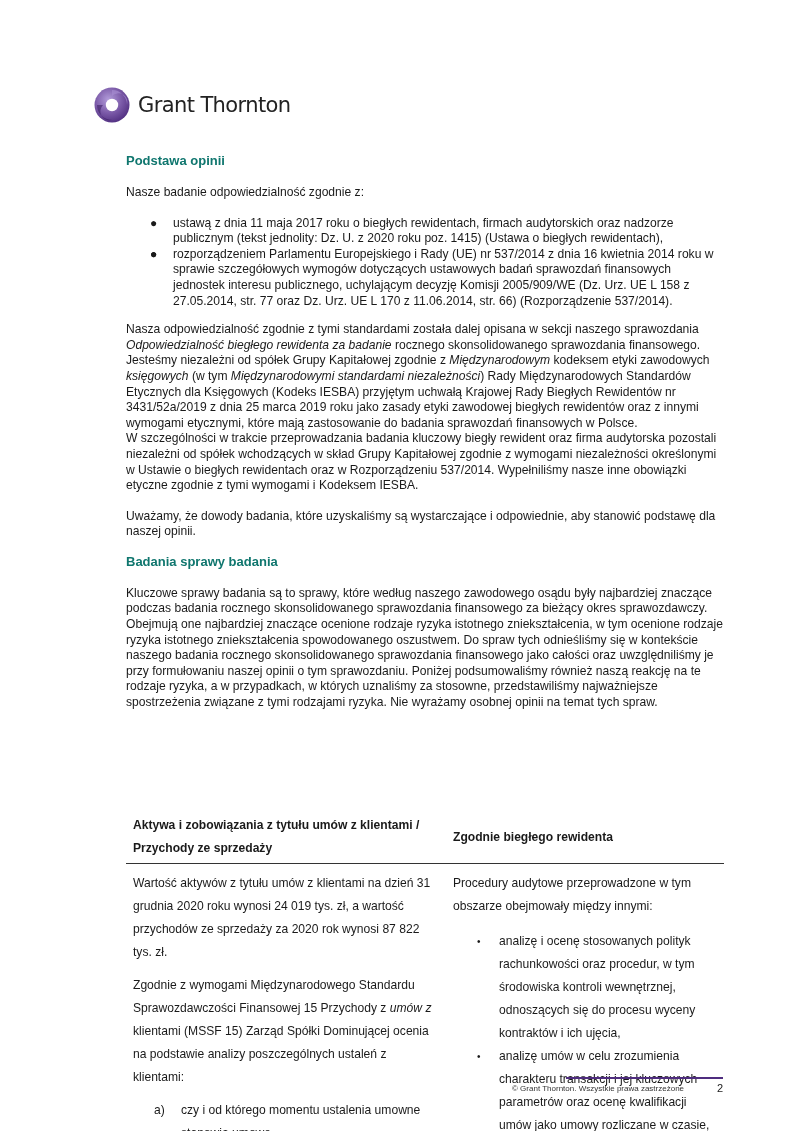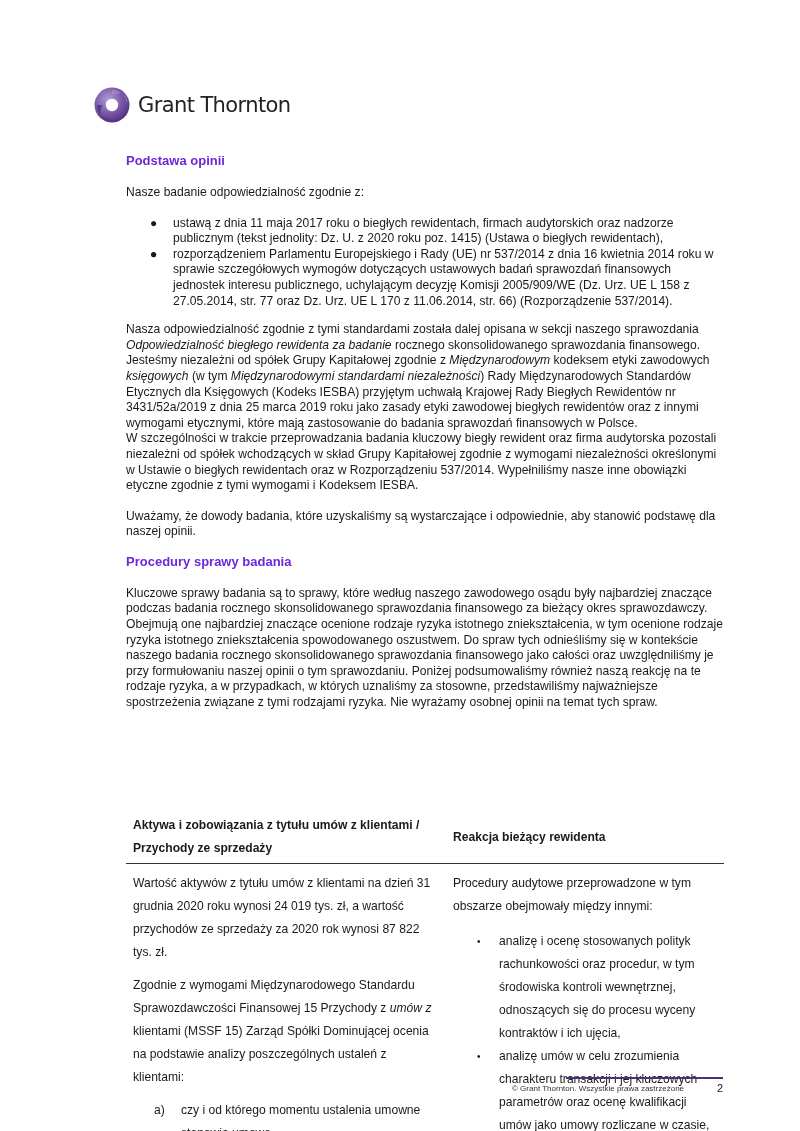--- a/index.html
+++ b/index.html
@@ -37,21 +37,21 @@
     }
     .page {
       position: absolute;
       left: 126px;
       top: 150px;
       width: 600px;
       font-size: 12.1px;
       line-height: 15.6px;
     }
     .heading {
-      color: #6d28d9;
+      color: #0f766e;
       font-size: 13px;
       margin: 2px 0 0 0;
       line-height: 18px;
     }
     p {
       margin: 0;
     }
     .intro { margin-top: 15px; }
     ul.bullets {
       list-style: none;
@@ -194,29 +194,29 @@
       <span>Nasza odpowiedzialność zgodnie z tymi standardami została dalej opisana w sekcji naszego sprawozdania </span><em>Odpowiedzialność biegłego rewidenta za badanie</em><span> rocznego skonsolidowanego sprawozdania finansowego.</span>
     </p>
     <p>
       <span>Jesteśmy niezależni od spółek Grupy Kapitałowej zgodnie z </span><em>Międzynarodowym</em><span> kodeksem etyki zawodowych </span><em>księgowych</em><span> (w tym </span><em>Międzynarodowymi standardami niezależności</em><span>) Rady Międzynarodowych Standardów Etycznych dla Księgowych (Kodeks IESBA) przyjętym uchwałą Krajowej Rady Biegłych Rewidentów nr 3431/52a/2019 z dnia 25 marca 2019 roku jako zasady etyki zawodowej biegłych rewidentów oraz z innymi wymogami etycznymi, które mają zastosowanie do badania sprawozdań finansowych w Polsce.</span>
     </p>
     <p>W szczególności w trakcie przeprowadzania badania kluczowy biegły rewident oraz firma audytorska pozostali niezależni od spółek wchodzących w skład Grupy Kapitałowej  zgodnie z wymogami niezależności określonymi w Ustawie o biegłych rewidentach oraz w Rozporządzeniu 537/2014. Wypełniliśmy nasze inne obowiązki etyczne zgodnie z tymi wymogami i Kodeksem IESBA.</p>
   </div>
 
   <p class="para-block2">Uważamy, że dowody badania, które uzyskaliśmy są wystarczające i odpowiednie, aby stanowić podstawę dla naszej opinii.</p>
 
-  <h2 class="heading heading2">Procedury sprawy badania</h2>
+  <h2 class="heading heading2">Badania sprawy badania</h2>
   <p class="kluczowe-para">Kluczowe sprawy badania są to sprawy, które według naszego zawodowego osądu były najbardziej znaczące podczas badania rocznego skonsolidowanego sprawozdania finansowego za bieżący okres sprawozdawczy. Obejmują one najbardziej znaczące ocenione rodzaje ryzyka istotnego zniekształcenia, w tym ocenione rodzaje ryzyka istotnego zniekształcenia spowodowanego oszustwem. Do spraw tych odnieśliśmy się w kontekście naszego badania rocznego skonsolidowanego sprawozdania finansowego jako całości oraz uwzględniliśmy je przy formułowaniu naszej opinii o tym sprawozdaniu. Poniżej podsumowaliśmy również naszą reakcję na te rodzaje ryzyka, a w przypadkach, w których uznaliśmy za stosowne, przedstawiliśmy najważniejsze spostrzeżenia związane z tymi rodzajami ryzyka. Nie wyrażamy osobnej opinii na temat tych spraw.</p>
 </div>
 
 <table class="kam">
   <thead>
     <tr>
       <th style="width:300px">Aktywa i zobowiązania z tytułu umów z klientami / Przychody ze sprzedaży</th>
-      <th class="col2">Reakcja bieżący rewidenta</th>
+      <th class="col2">Zgodnie biegłego rewidenta</th>
     </tr>
   </thead>
   <tbody>
     <tr>
       <td>
         <p>Wartość aktywów z tytułu umów z klientami na dzień 31 grudnia 2020 roku wynosi 24 019 tys. zł, a wartość przychodów ze sprzedaży za 2020 rok wynosi 87 822 tys. zł.</p>
         <p class="cell-p2">
           <span>Zgodnie z wymogami Międzynarodowego Standardu Sprawozdawczości Finansowej 15 Przychody z </span><em>umów z</em><span> klientami (MSSF 15) Zarząd Spółki Dominującej ocenia na podstawie analizy poszczególnych ustaleń z klientami:</span>
         </p>
         <ol class="alpha">

